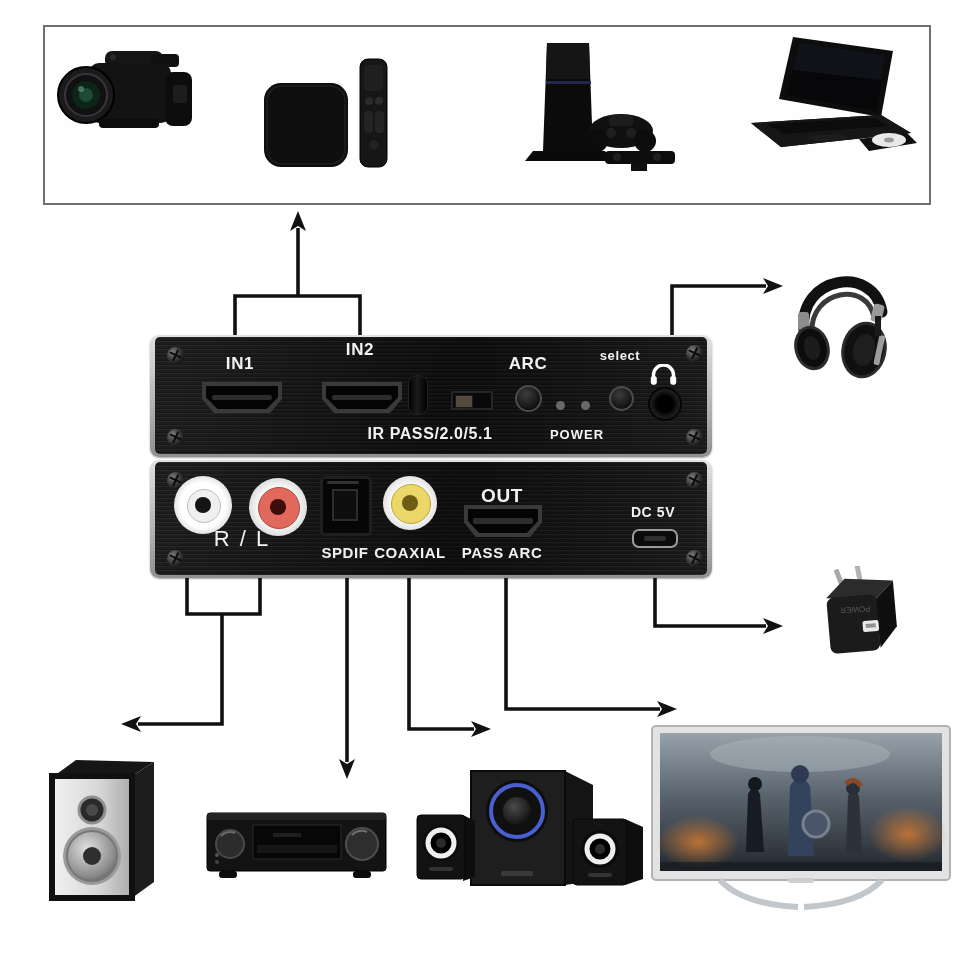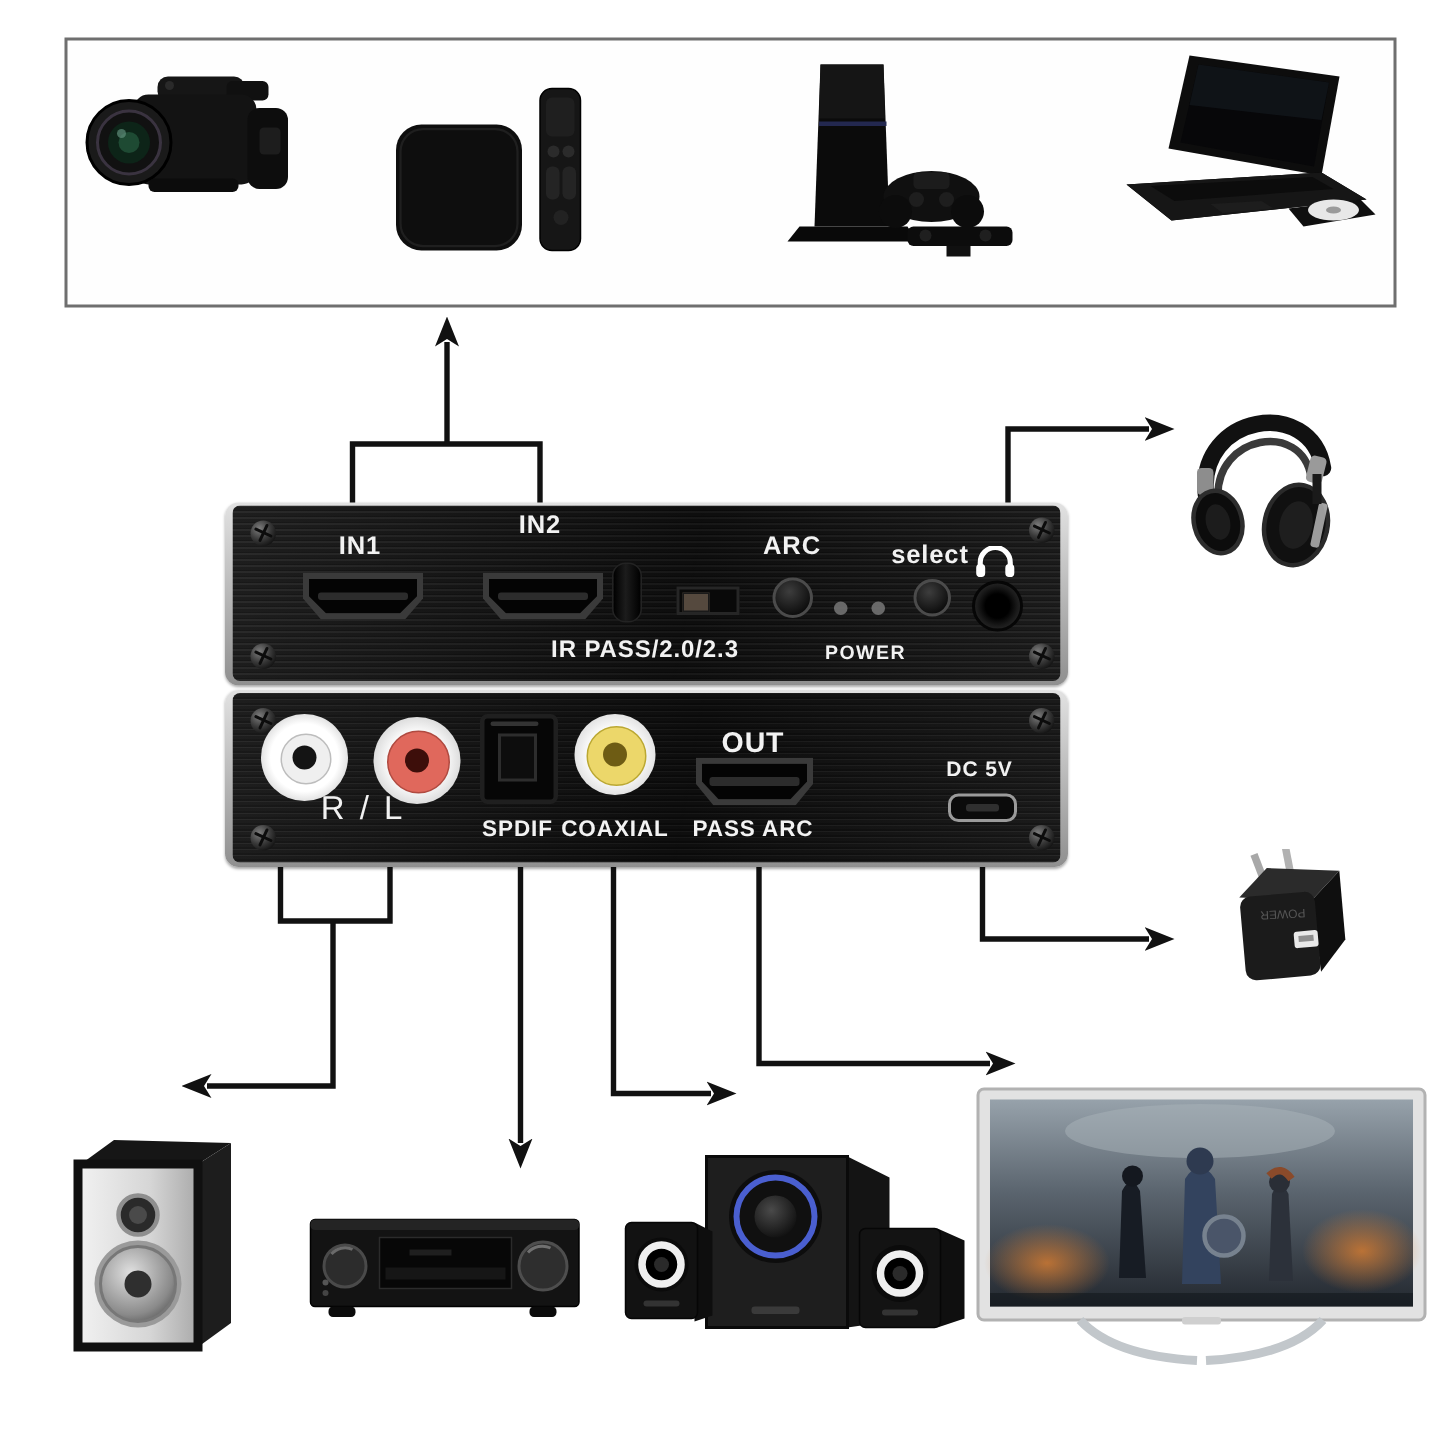--- a/index.html
+++ b/index.html
@@ -154,31 +154,31 @@
       <div class="swt" style="left:296px;top:54px">
         <div class="knob"></div>
       </div>
 
       <div class="lbl" style="left:343px;top:18px;width:60px;font-size:17px">ARC</div>
       <div class="pbtn" style="left:360px;top:48px;width:23px;height:23px"></div>
 
       <div class="led" style="left:401px;top:64px"></div>
       <div class="led" style="left:426px;top:64px"></div>
 
-      <div class="lbl" style="left:425px;top:24px;width:80px;font-size:17px">select</div>
+      <div class="lbl" style="left:425px;top:12px;width:80px;font-size:13px">select</div>
       <div class="pbtn" style="left:454px;top:49px;width:21px;height:21px"></div>
 
       <svg class="abs" style="left:495px;top:27px" width="27" height="21" viewBox="0 0 27 21">
         <path d="M3.5,19 V11 a10,10 0 0 1 20,0 V19" stroke="#fff" stroke-width="3.4" fill="none" stroke-linecap="round"></path>
         <rect x="0.8" y="12" width="6" height="8.6" rx="2.6" fill="#fff"></rect>
         <rect x="20.2" y="12" width="6" height="8.6" rx="2.6" fill="#fff"></rect>
       </svg>
       <div class="jack" style="left:493px;top:50px;width:30px;height:30px"></div>
 
-      <div class="lbl" style="left:175px;top:89px;width:200px;font-size:16px">IR PASS/2.0/2.3</div>
+      <div class="lbl" style="left:175px;top:89px;width:200px;font-size:16px">IR PASS/2.0/5.1</div>
       <div class="lbl" style="left:382px;top:91px;width:80px;font-size:13px;letter-spacing:1px">POWER</div>
     </div>
   </div>
 
   <div class="panel" style="top:460px;height:118px;">
     <div class="panel-face">
       <div class="screw" style="left:12px;top:10px"></div>
       <div class="screw" style="left:12px;top:88px"></div>
       <div class="screw" style="left:531px;top:10px"></div>
       <div class="screw" style="left:531px;top:88px"></div>

